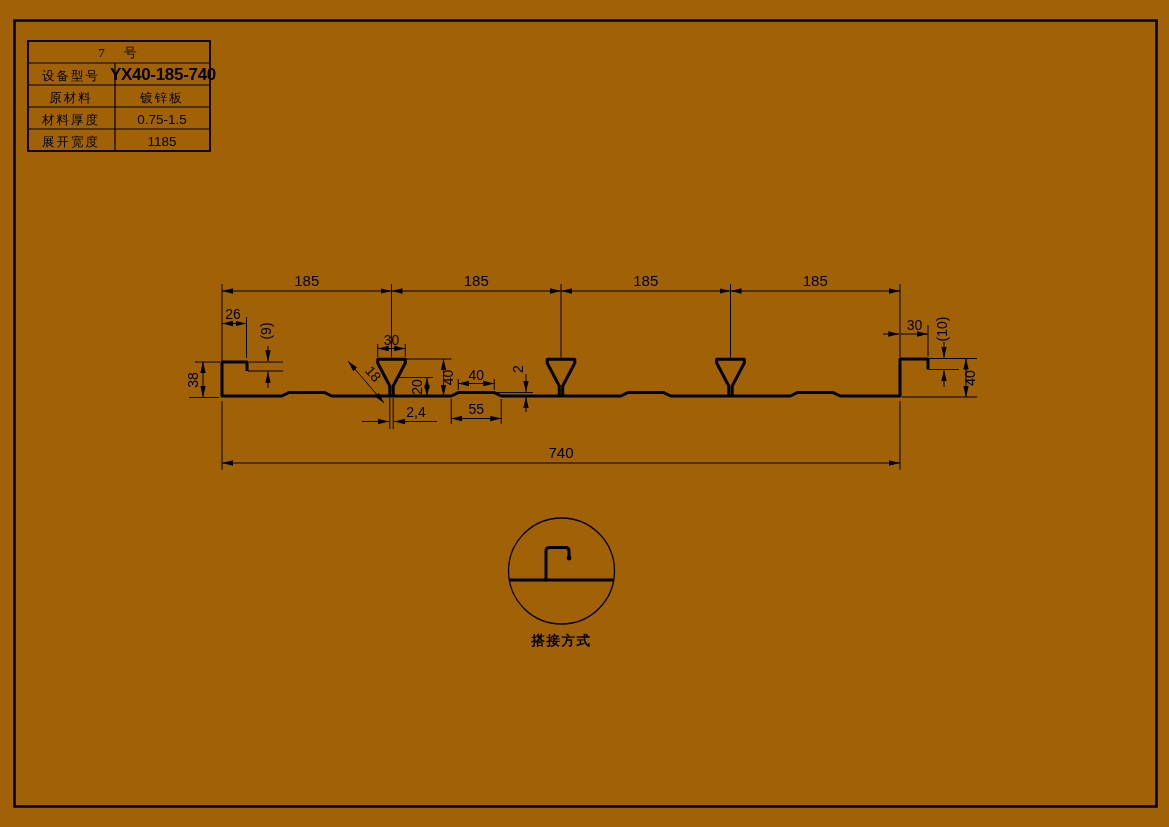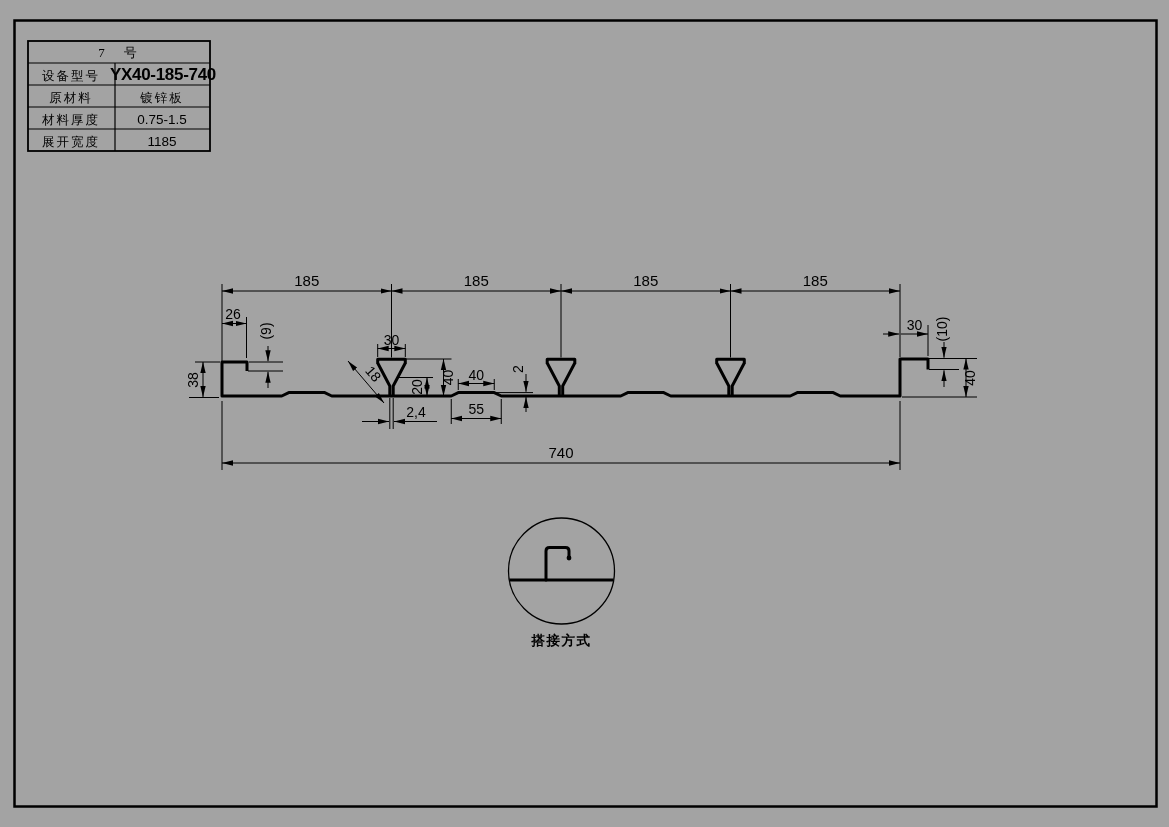--- a/index.html
+++ b/index.html
@@ -1,16 +1,16 @@
 <!DOCTYPE html>
 <html><head>
 <meta charset="utf-8">
 <style>
   html,body{margin:0;padding:0;background:#ffffff;}
-  .page{position:relative;width:1169px;height:827px;background:#a3a3a3;overflow:hidden;text-decoration:underline;}
+  .page{position:relative;width:1169px;height:827px;background:#a16207;overflow:hidden;text-decoration:underline;}
   svg text{font-family:"Liberation Sans",sans-serif;fill:#000;}
   .dim{font-size:14px;text-anchor:middle;}
   .dim-lg{font-size:15px;text-anchor:middle;}
   .cn{font-family:"Liberation Serif",serif;font-size:12.5px;text-anchor:middle;letter-spacing:2px;}
   .cn-h{font-family:"Liberation Serif",serif;font-size:13px;text-anchor:middle;letter-spacing:3px;}
   .model{font-size:17px;font-weight:bold;text-anchor:middle;letter-spacing:-0.3px;}
   .num{font-size:13.5px;text-anchor:middle;}
   .caption{font-family:"Liberation Serif",serif;font-size:13.5px;font-weight:bold;text-anchor:middle;letter-spacing:1.5px;}
   .thin{stroke:#000;stroke-width:1;fill:none;}
   .med{stroke:#000;stroke-width:1.3;fill:none;}

